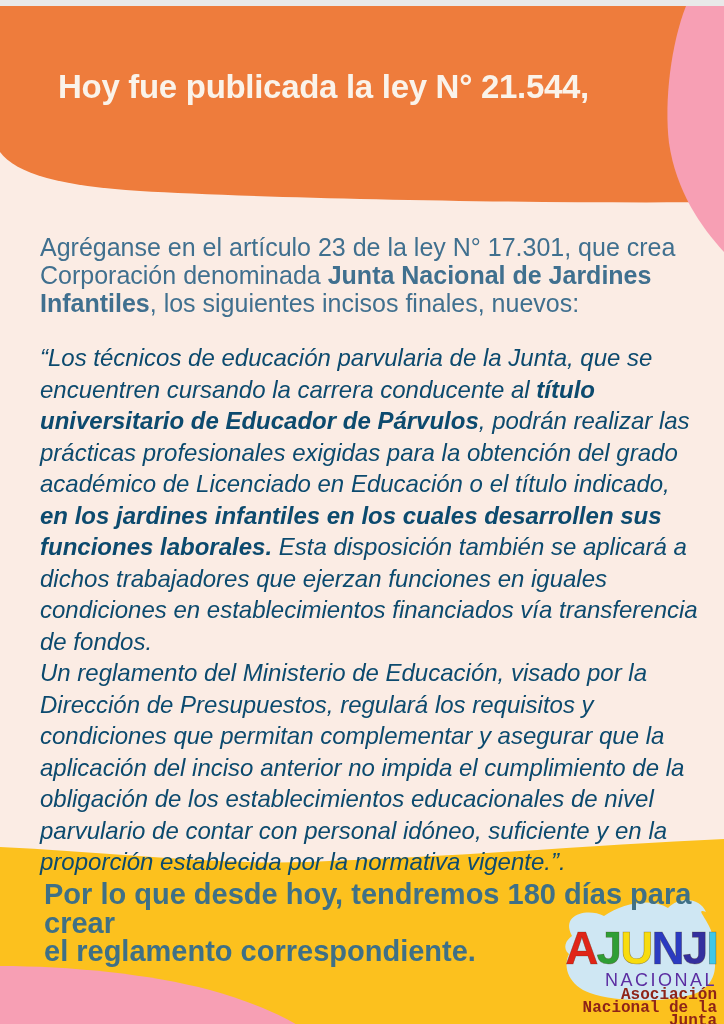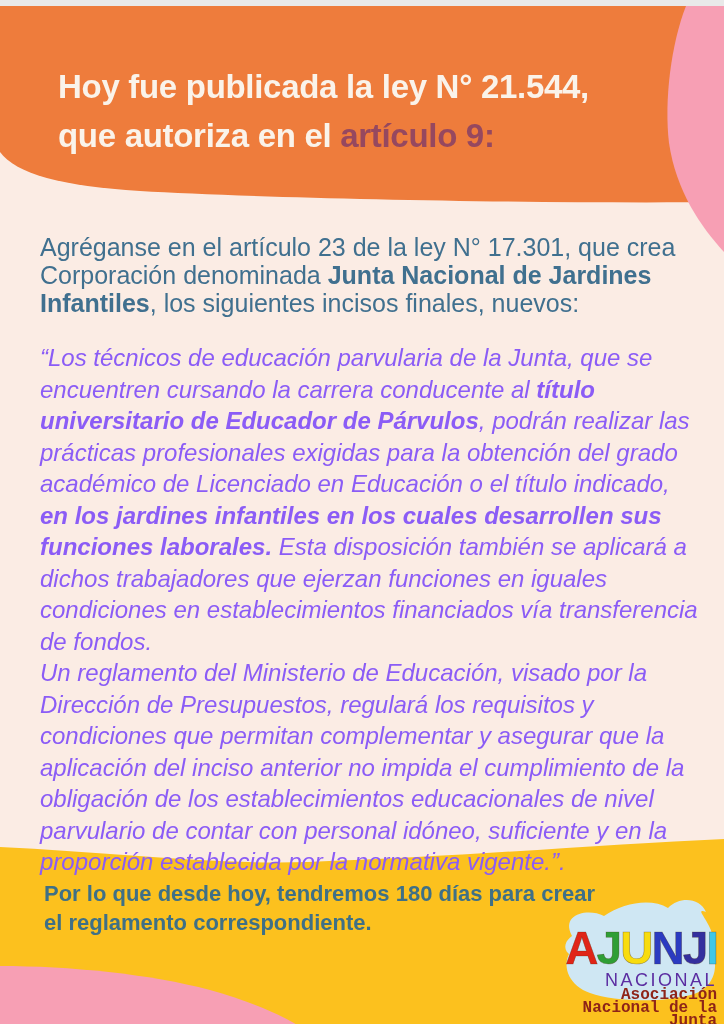--- a/index.html
+++ b/index.html
@@ -19,28 +19,28 @@
   }
   .header-line { white-space:nowrap; }
   .accent { color:#96485f; }
 
   .intro {
     position:absolute; left:40px; top:202px; width:652px;
     font-size:25px; line-height:28px; color:#40708f;
   }
   .quote {
     position:absolute; left:40px; top:312px; width:658px;
-    font-size:24px; line-height:31.5px; color:#8b5cf6;
+    font-size:24px; line-height:31.5px; color:#0c4a6e;
     font-style:italic;
   }
   .intro span[data-b="1"], .quote span[data-b="1"] { font-weight:700; }
 
   .statement {
     position:absolute; left:44px; top:874px; width:648px;
-    font-size:22px; font-weight:700; line-height:28.5px;
+    font-size:29px; font-weight:700; line-height:28.5px;
     color:#3f7086; white-space:pre-line;
   }
 
   .logo { position:absolute; left:545px; top:920px; width:172px; text-align:right; }
   .logo-letters {
     font-size:46px; font-weight:700; line-height:44px; letter-spacing:-2px;
     -webkit-text-stroke:0.6px rgba(70,40,10,0.45);
     white-space:nowrap;
   }
   .logo-name {
@@ -65,21 +65,20 @@
 
     <path d="M686,0 L724,0 L724,246 C701,221 676,185 669,137 C664,95 671,38 686,0 Z" fill="#f79fb4"></path>
 
     <path d="M0,960 C70,960 150,968 210,984 C250,995 285,1010 305,1024 L0,1024 Z" fill="#f79fb4"></path>
 
     <path d="M572,930 C560,908 588,902 604,910 C624,896 652,892 668,902 C680,890 700,892 706,906 C690,900 720,922 712,944 C720,964 712,982 694,988 C664,997 616,996 590,987 C570,980 562,962 569,948 C562,942 566,934 572,930 Z" fill="#cfe7f3"></path>
   </svg>
 
   <div class="header-text">
     <div class="header-line">Hoy fue publicada la ley N° 21.544,</div>
-    <div class="header-line"><span>que autoriza en el </span><span class="accent">artículo 9:</span></div>
   </div>
 
   <p class="intro"><span>Agréganse en el artículo 23 de la ley N° 17.301, que crea Corporación denominada </span><span data-b="1">Junta Nacional de Jardines Infantiles</span><span>, los siguientes incisos finales, nuevos:</span></p>
 
   <p class="quote"><span>“Los técnicos de educación parvularia de la Junta, que se encuentren cursando la carrera conducente al </span><span data-b="1">título universitario de Educador de Párvulos</span><span>, podrán realizar las prácticas profesionales exigidas para la obtención del grado académico de Licenciado en Educación o el título indicado, </span><span data-b="1">en los jardines infantiles en los cuales desarrollen sus funciones laborales.</span><span> Esta disposición también se aplicará a dichos trabajadores que ejerzan funciones en iguales condiciones en establecimientos financiados vía transferencia de fondos.</span><br><span>Un reglamento del Ministerio de Educación, visado por la Dirección de Presupuestos, regulará los requisitos y condiciones que permitan complementar y asegurar que la aplicación del inciso anterior no impida el cumplimiento de la obligación de los establecimientos educacionales de nivel parvulario de contar con personal idóneo, suficiente y en la proporción establecida por la normativa vigente.”.</span></p>
 
   <div class="statement">Por lo que desde hoy, tendremos 180 días para crear
 el reglamento correspondiente.</div>
 
   <div class="logo">

